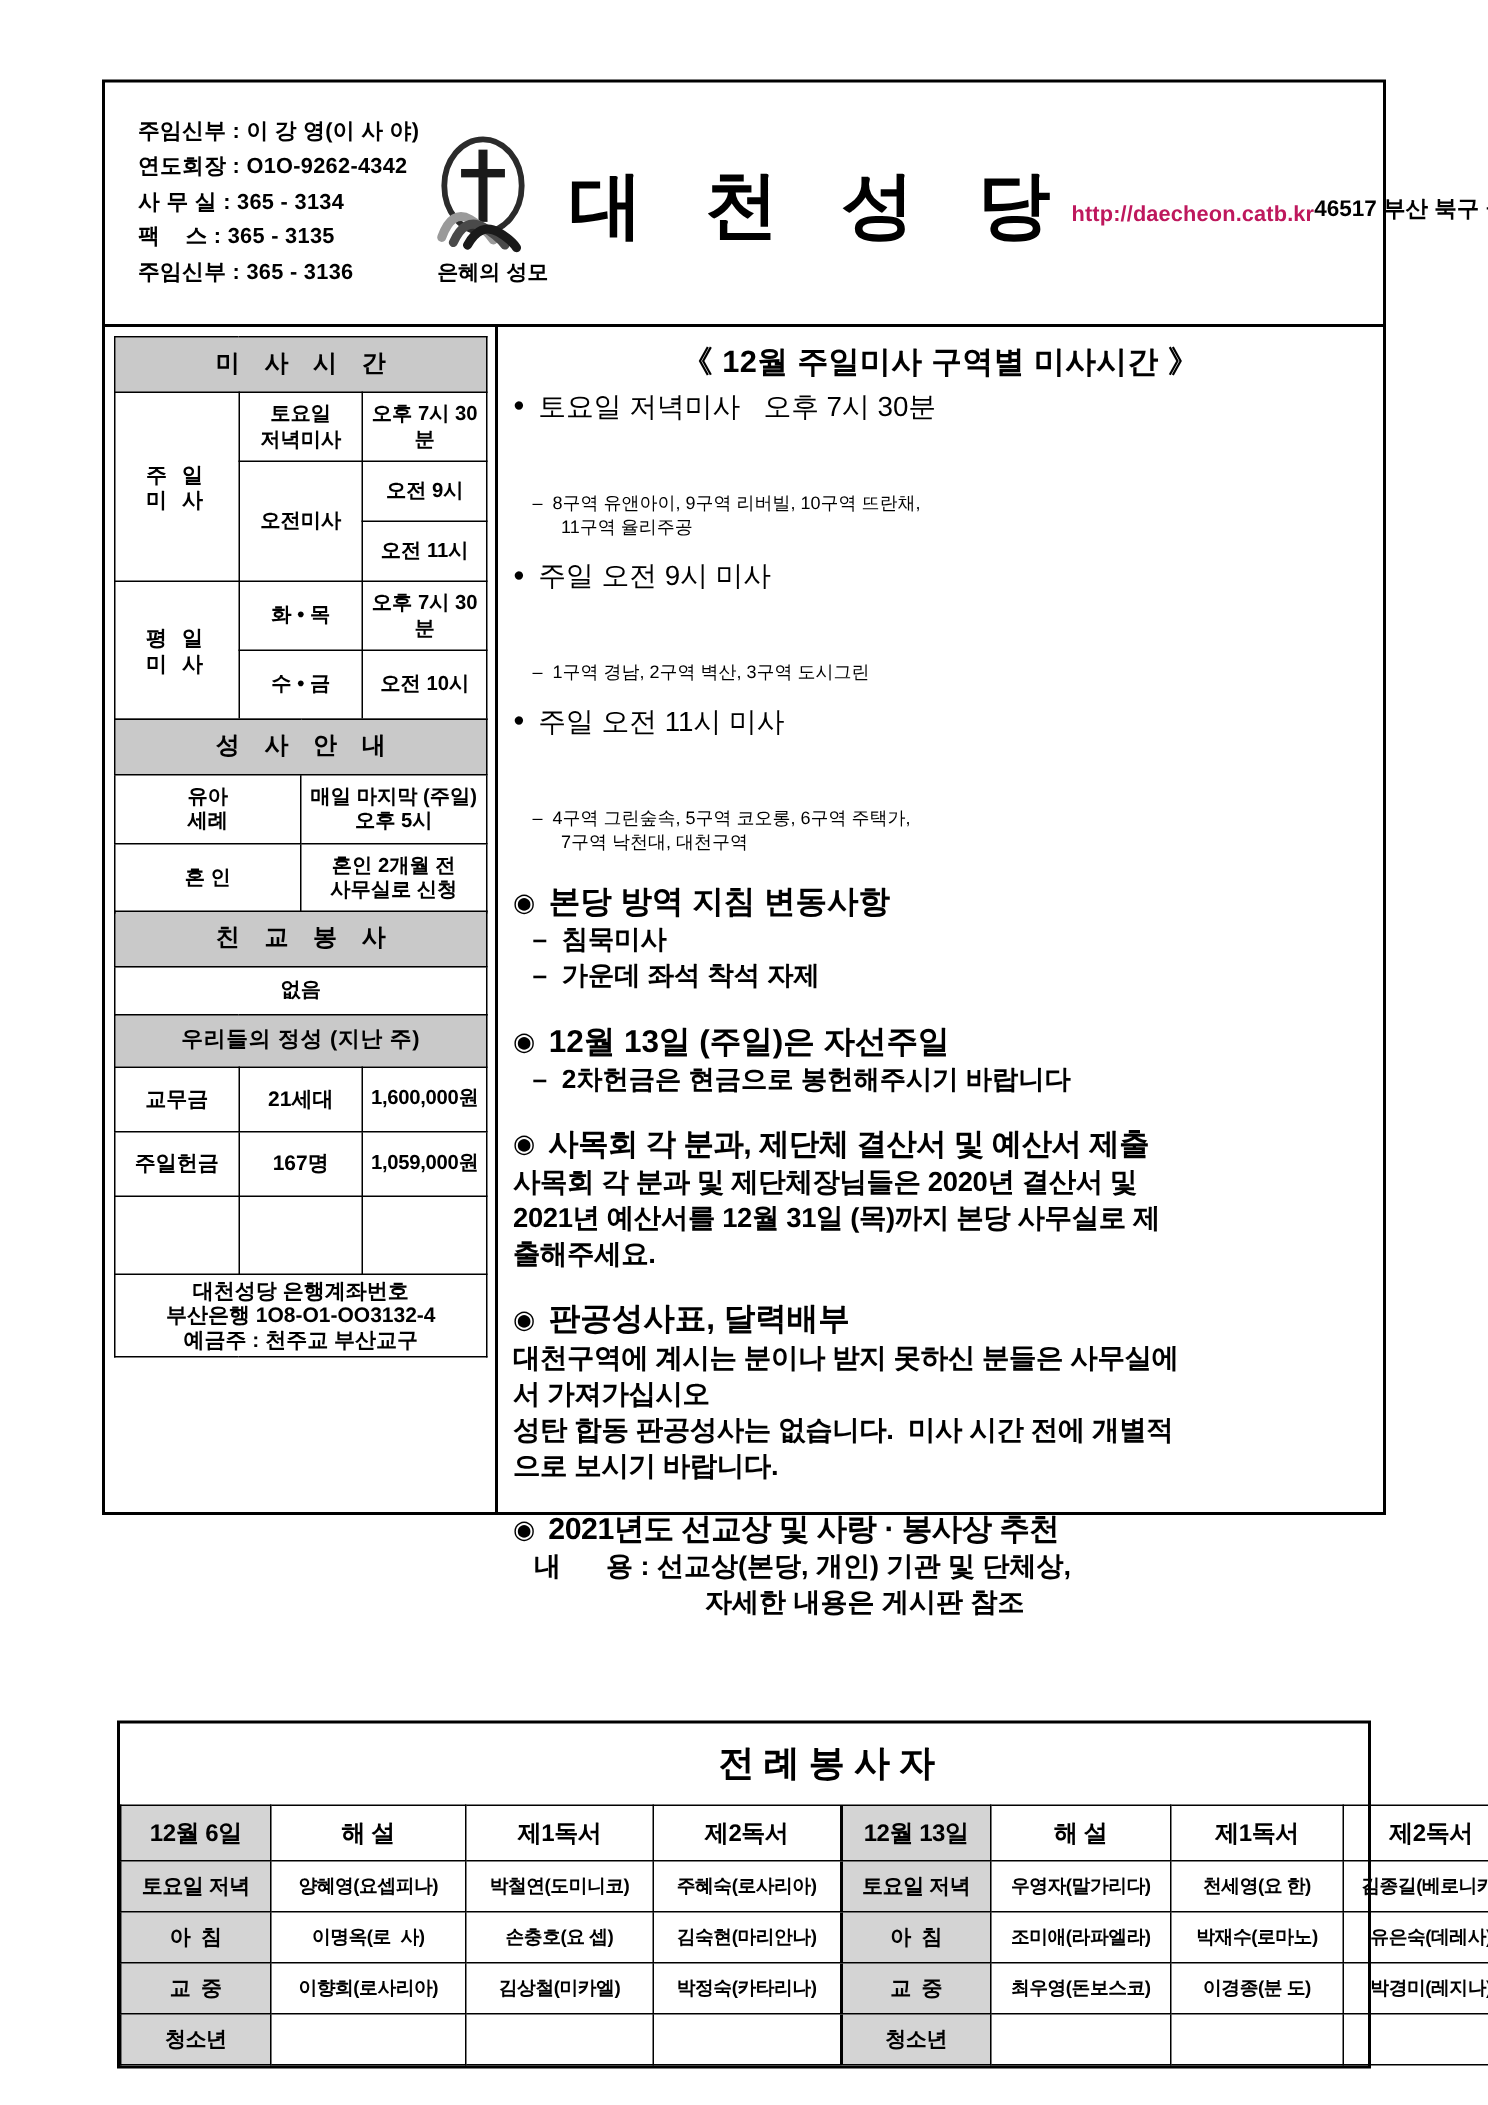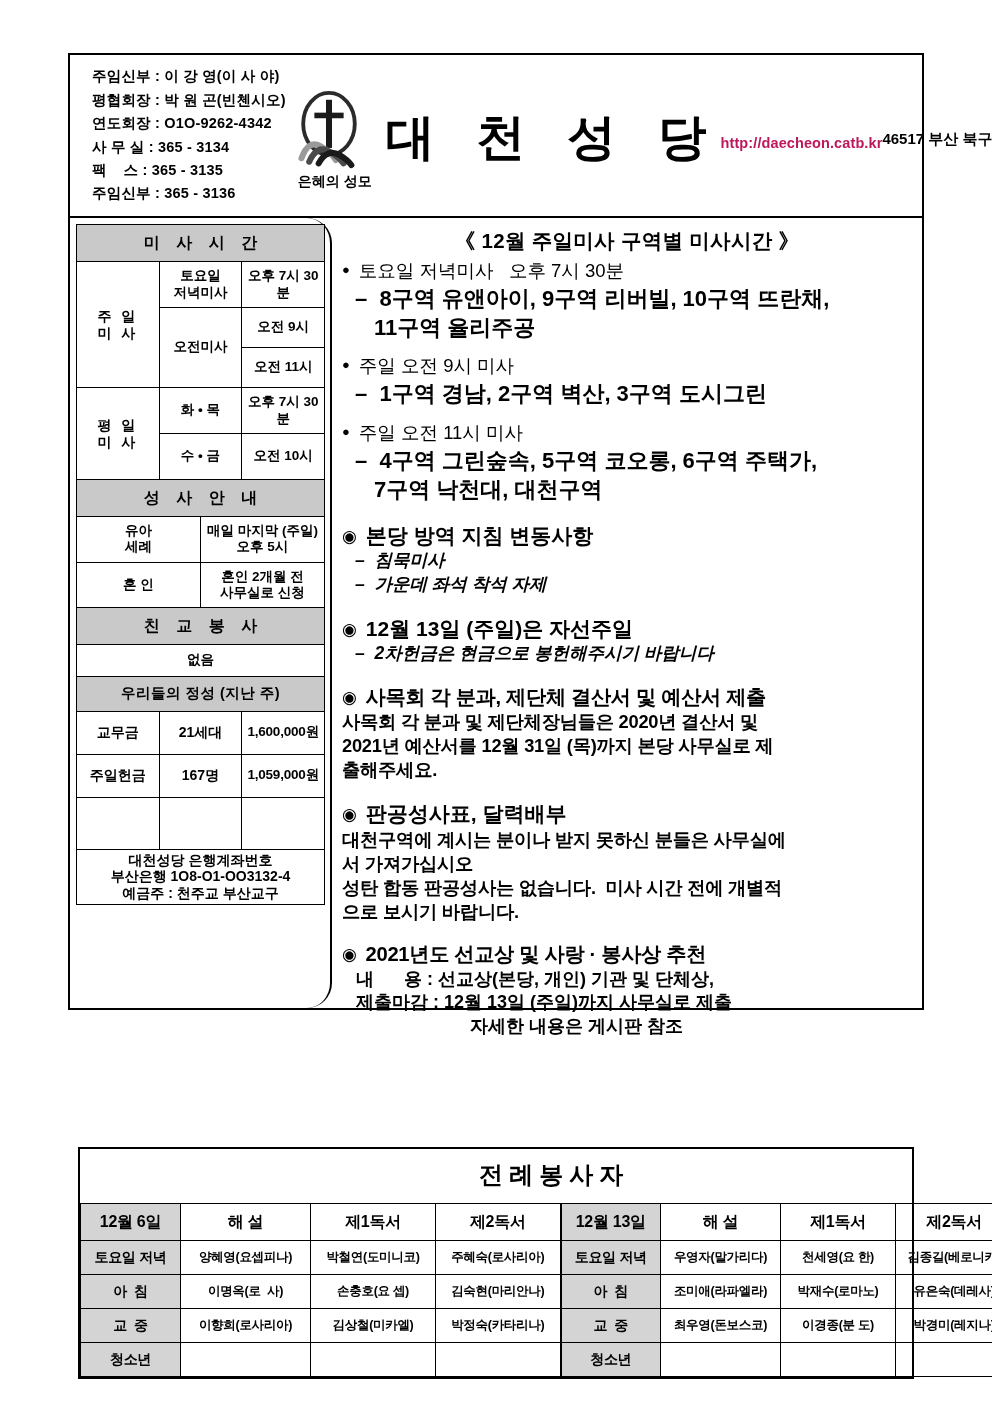--- a/index.html
+++ b/index.html
@@ -114,21 +114,20 @@
     top: 163px;
     right: 0;
     bottom: 0;
     display: flex;
   }
   .left-col {
     width: 262px;
     border-right: 2px solid #000;
     box-sizing: border-box;
     padding: 6px 5px 4px 6px;
-    border-radius: 25px;
   }
   .right-col {
     flex: 1;
     box-sizing: border-box;
     padding: 6px 10px 0 10px;
   }
 
   
   table.sb {
     width: 100%;
@@ -192,26 +191,27 @@
   .li-dot {
     font-size: 18.5px;
     font-weight: normal;
     line-height: 1.35;
     padding-left: 22px;
     text-indent: -22px;
     white-space: pre;
   }
   .li-dot .bullet { font-size: 13px; vertical-align: 3px; padding-right: 9px; }
   .li-dash {
-    font-size: 22px;
-    font-weight: bold;
+    font-size: 12px;
+    font-weight: normal;
     line-height: 1.33;
     padding-left: 32px;
     text-indent: -19px;
     white-space: pre-line;
+    margin-top: 44px;
   }
   .gap-sm { height: 9px; }
   .gap-md { height: 13px; }
 
   .sec-head {
     font-size: 21px;
     font-weight: bold;
     line-height: 1.3;
     padding-left: 29px;
     text-indent: -29px;
@@ -220,21 +220,20 @@
   }
   .sec-head .rbullet { font-size: 17px; padding-right: 9px; vertical-align: 1px; }
   .sec-head-wide { font-size: 20.2px; letter-spacing: -0.3px; }
   .sec-dash {
     font-size: 17.5px;
     font-weight: bold;
     line-height: 1.36;
     padding-left: 31px;
     text-indent: -18px;
     white-space: pre;
-    font-style: italic;
   }
   .sec-para-j {
     font-size: 18.3px;
     font-weight: bold;
     line-height: 1.31;
     letter-spacing: -0.25px;
     white-space: pre;
   }
   .award-line {
     font-size: 18px;
@@ -306,21 +305,20 @@
 <body>
 
 <div class="page">
 
   <div class="frame">
 
     <div class="header">
 
       <div class="contact-block">
         <div class="contact-line">주임신부 : 이 강 영(이 사 야)</div>
-        <div class="contact-line">평협회장 : 박 원 곤(빈첸시오)</div>
         <div class="contact-line">연도회장 : O1O-9262-4342</div>
         <div class="contact-line">사 무 실 : 365 - 3134</div>
         <div class="contact-line">팩    스 : 365 - 3135</div>
         <div class="contact-line">주임신부 : 365 - 3136</div>
       </div>
 
       <div class="logo-block">
         <svg class="logo-mark" viewBox="0 0 100 100">
           <ellipse cx="50" cy="44" rx="30" ry="36" fill="none" stroke="#2b2b2b" stroke-width="4.5"></ellipse>
           <rect x="46.5" y="16" width="7" height="56" fill="#1a1a1a"></rect>
@@ -486,21 +484,20 @@
           <div class="sec-para-j">대천구역에 계시는 분이나 받지 못하신 분들은 사무실에</div>
           <div class="sec-para-j">서 가져가십시오</div>
           <div class="sec-para-j">성탄 합동 판공성사는 없습니다.  미사 시간 전에 개별적</div>
           <div class="sec-para-j">으로 보시기 바랍니다.</div>
         </div>
         <div class="gap-md"></div>
 
         <div class="blk">
           <div class="sec-head sec-head-wide"><span class="rbullet">◉</span><span>2021년도 선교상 및 사랑 · 봉사상 추천</span></div>
           <div class="award-line">내      용 : 선교상(본당, 개인) 기관 및 단체상,</div>
-          <div class="award-line">제출마감 : 12월 13일 (주일)까지 사무실로 제출</div>
           <div class="award-cont">자세한 내용은 게시판 참조</div>
         </div>
 
       </div>
     </div>
   </div>
 
   <div class="bottom-wrap">
     <table class="bt">
       <colgroup>

